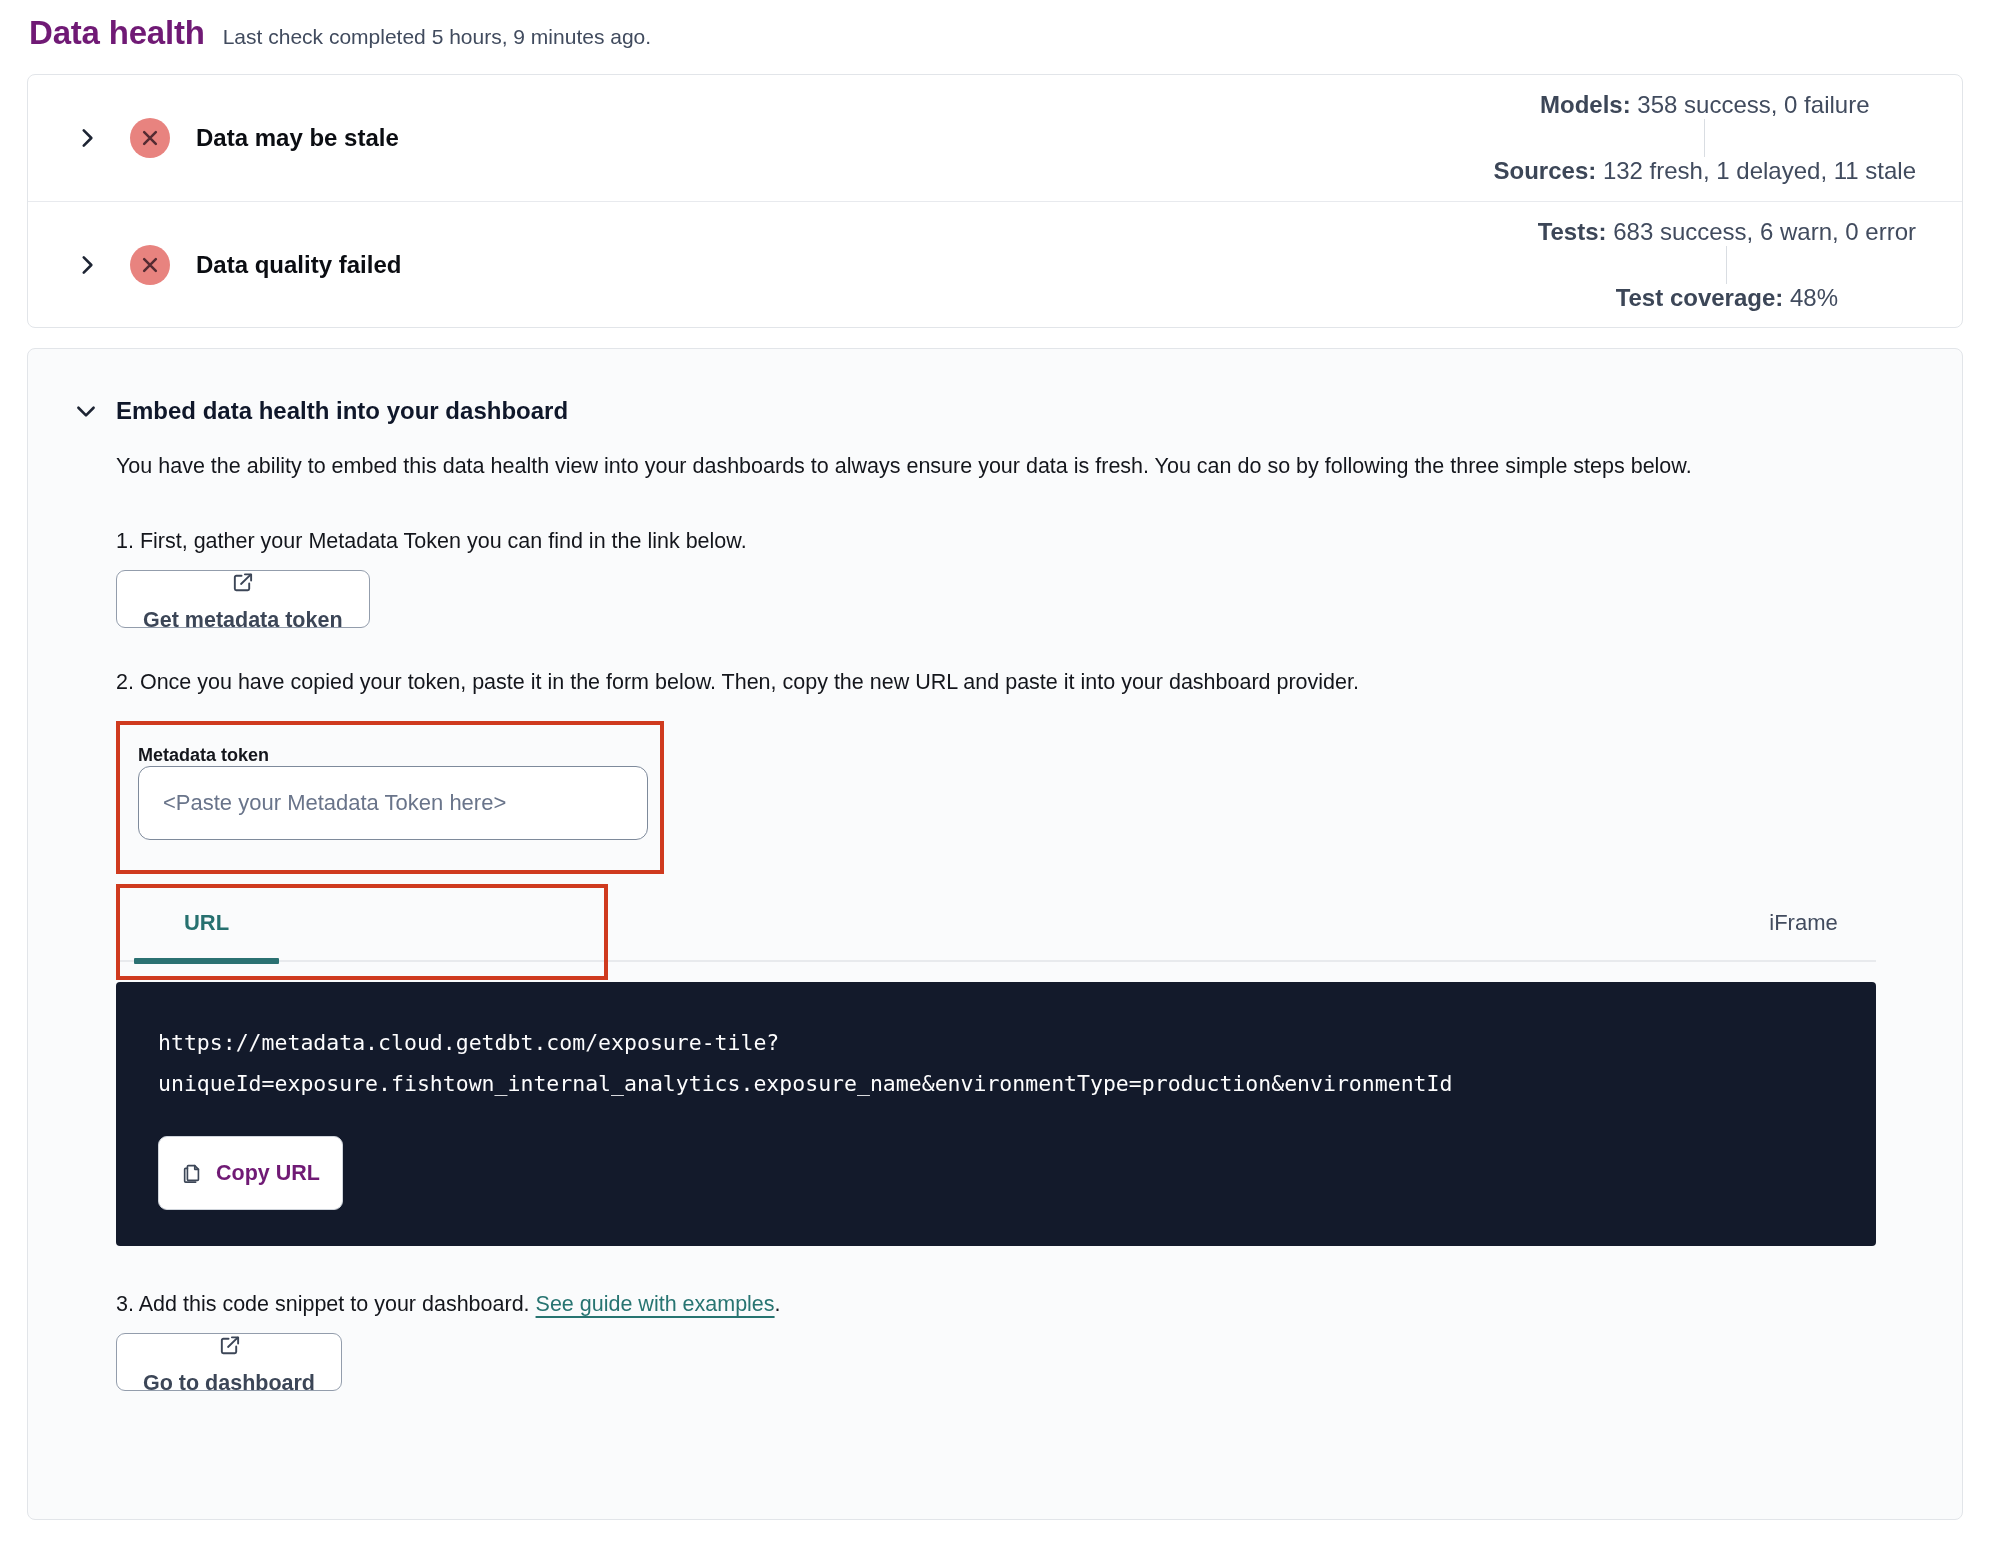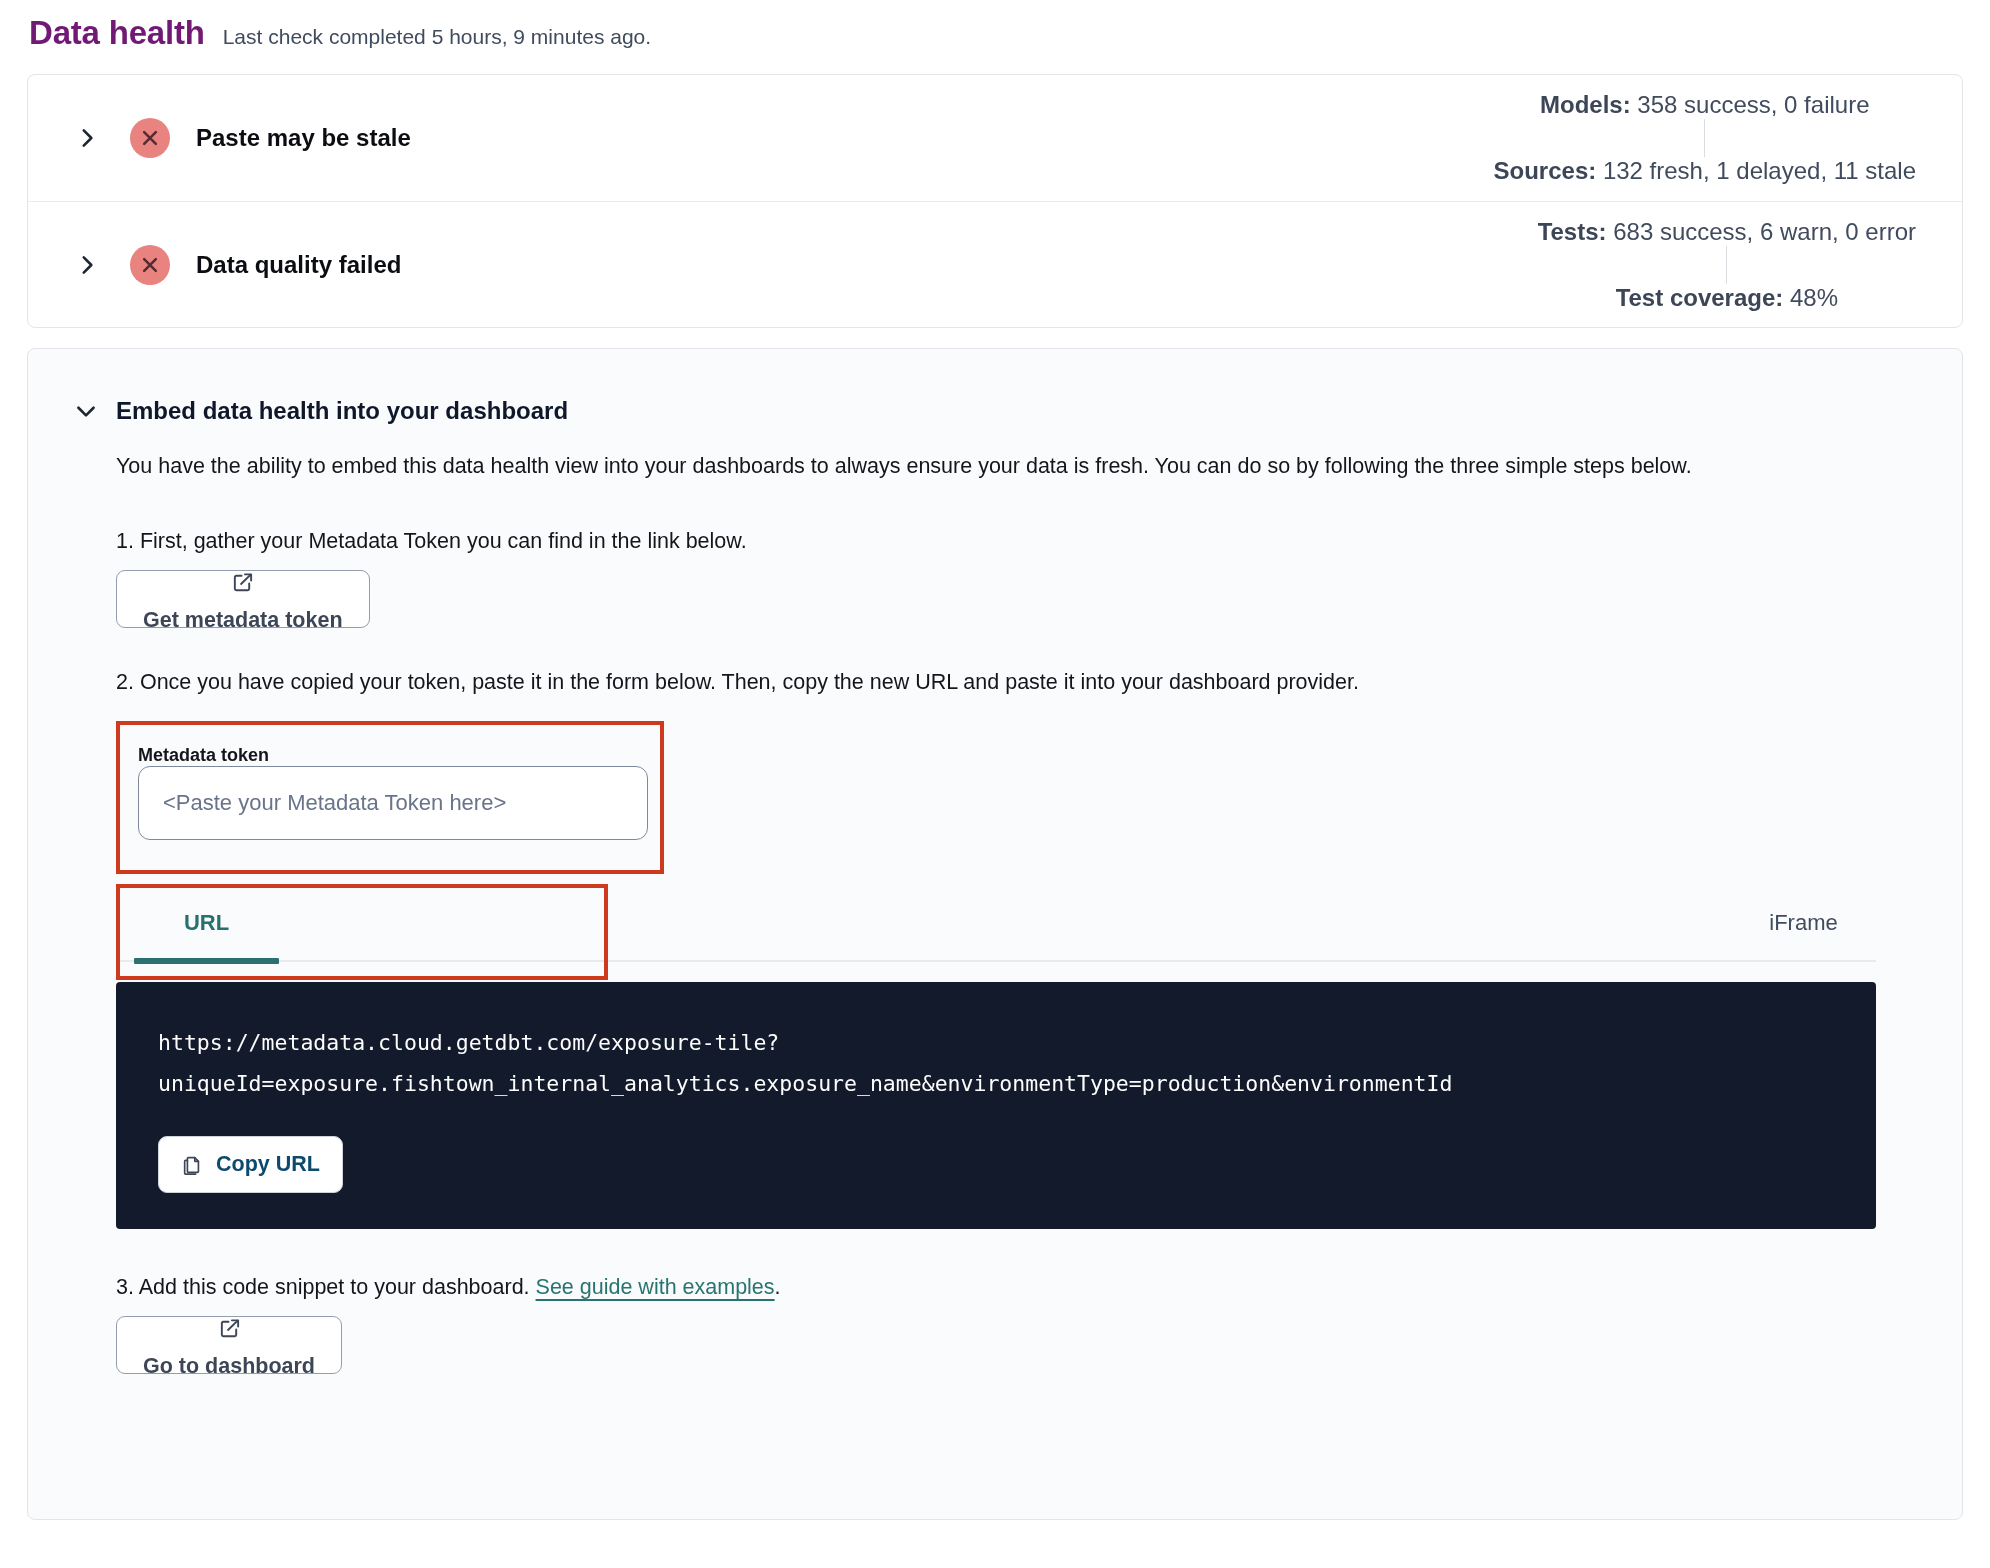--- a/index.html
+++ b/index.html
@@ -77,23 +77,23 @@
 
   
   .code-block {
     margin-top: 20px; width: 1760px; background: #131a2b; border-radius: 4px;
     padding: 40px 42px 36px 42px; color: #fdfdfe;
   }
   .code-text { font-family: "DejaVu Sans Mono", "Liberation Mono", monospace; font-size: 21.5px; line-height: 41px; }
   .copy-btn {
     display: inline-flex; align-items: center; gap: 13px;
     background: #ffffff; border: 1px solid #cfd4db; border-radius: 9px;
-    padding: 0 22px; height: 57px; margin-top: 32px;
+    padding: 0 22px; height: 74px; margin-top: 32px;
     font-family: "Liberation Sans", sans-serif;
-    font-size: 21.5px; font-weight: 700; color: #0c4a6e; cursor: pointer;
+    font-size: 21.5px; font-weight: 700; color: #701a75; cursor: pointer;
   }
   .copy-btn svg { width: 22px; height: 22px; stroke: #3c4657; stroke-width: 1.8; fill: none; stroke-linecap: round; stroke-linejoin: round; }
 
   .step3 { margin-top: 46px; }
   .guide-link { color: #277471; text-decoration: underline; text-underline-offset: 5px; cursor: pointer; }
 </style>
 </head>
 <body>
 
 <div class="page">
@@ -109,21 +109,21 @@
       <button class="chev-btn">
         <svg viewBox="0 0 24 24">
             <polyline points="9 5 16 12 9 19"></polyline>
           </svg>
       </button>
       <span class="status-icon" style="background:#e8837f">
         <svg viewBox="0 0 24 24" style="stroke:#542b32">
             <path d="M5 5 L19 19 M19 5 L5 19"></path>
           </svg>
       </span>
-      <span class="status-label">Paste may be stale</span>
+      <span class="status-label">Data may be stale</span>
       <span class="status-metrics">
         <span class="metric"><b>Models:</b><span> 358 success, 0 failure</span></span>
         <span class="metric-divider"></span>
         <span class="metric"><b>Sources:</b><span> 132 fresh, 1 delayed, 11 stale</span></span>
       </span>
     </div>
 
     <div class="status-row">
       <button class="chev-btn">
         <svg viewBox="0 0 24 24">

